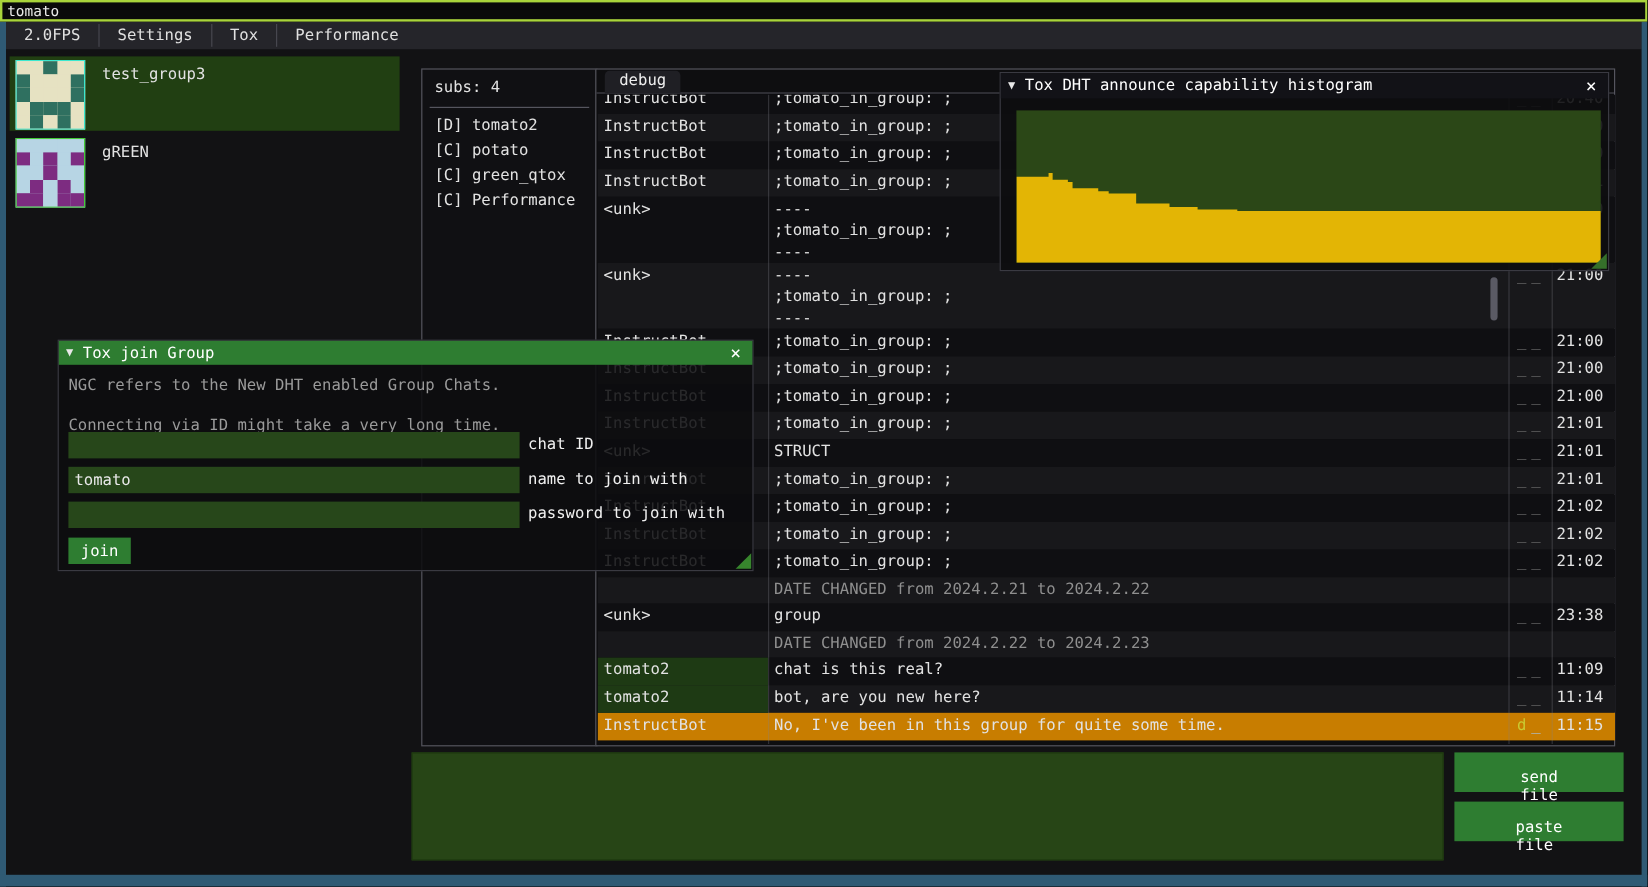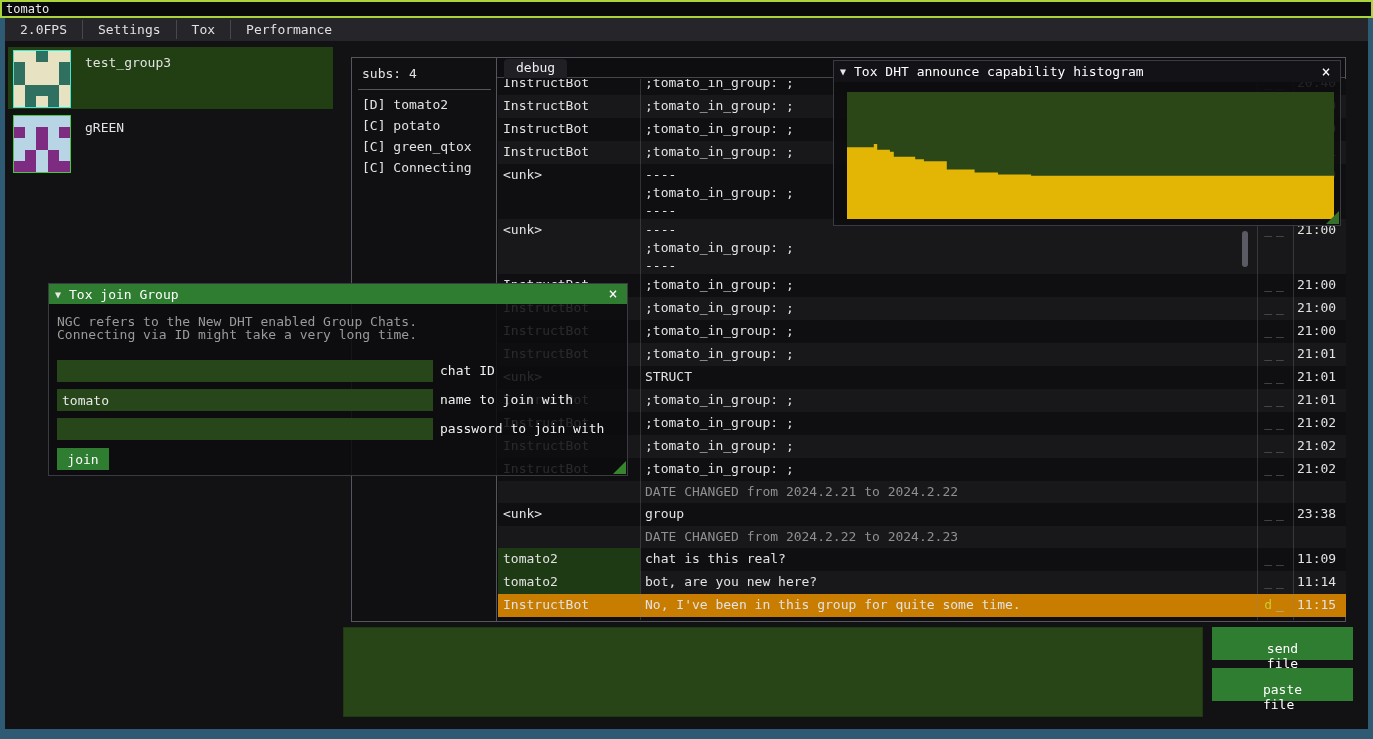--- a/index.html
+++ b/index.html
@@ -85,21 +85,21 @@
           border-left:13px solid transparent; border-bottom:13px solid #37852d; }
 
   .hist-win { left:833px; top:60px; width:508px; height:166px; background:rgba(13,13,15,0.90); }
   .hist-win .fwin-title { background:#121217; height:21px; }
   .hist-plot { position:absolute; left:13px; top:31px; width:487px; height:127px; background:#2b4717; }
   .hist-plot svg { display:block; }
 
   .join-win { left:48px; top:283px; width:580px; height:193px; background:rgba(13,13,15,0.87); }
   .join-win .fwin-title { background:#2e7d31; }
   .join-info { position:absolute; left:8px; color:#9a9a9a; white-space:nowrap; }
-  .ji1 { top:30px; } .ji2 { top:43px; }
+  .ji1 { top:30px; } .ji2 { top:63px; }
   .join-field { position:absolute; left:8px; height:22px; display:flex; }
   .jf0 { top:76px; } .jf1 { top:105px; } .jf2 { top:134px; }
   .join-input { width:376px; height:22px; background:#27471a; border:none; outline:none; color:#e8e8e8;
                 font-family:inherit; font-size:13px; padding:0 5px; }
   .join-label { padding-left:7px; line-height:22px; color:#f0f0f0; white-space:nowrap; }
   .join-btn { position:absolute; left:8px; top:164px; width:52px; height:22px; background:#2e7d31; border:none;
               color:#fff; font-family:inherit; font-size:13px; }
 </style>
 </head>
 <body>
@@ -187,21 +187,21 @@
     </div>
   </div>
 
   <div class="subs-panel">
     <div class="subs-header">subs: 4</div>
     <div class="subs-sep"></div>
     <div id="subs-list">
         <div class="subs-member">[D] tomato2</div>
         <div class="subs-member">[C] potato</div>
         <div class="subs-member">[C] green_qtox</div>
-        <div class="subs-member">[C] Connecting</div>
+        <div class="subs-member">[C] Performance</div>
       </div>
   </div>
 
   <div class="chat-panel">
     <div class="tabbar">
       <div class="tab">debug</div>
     </div>
     <div class="chat-rows" id="chat-rows">
         <div class="crow" style="margin-top: -7px;">
           <div class="c-sender">InstructBot</div>

